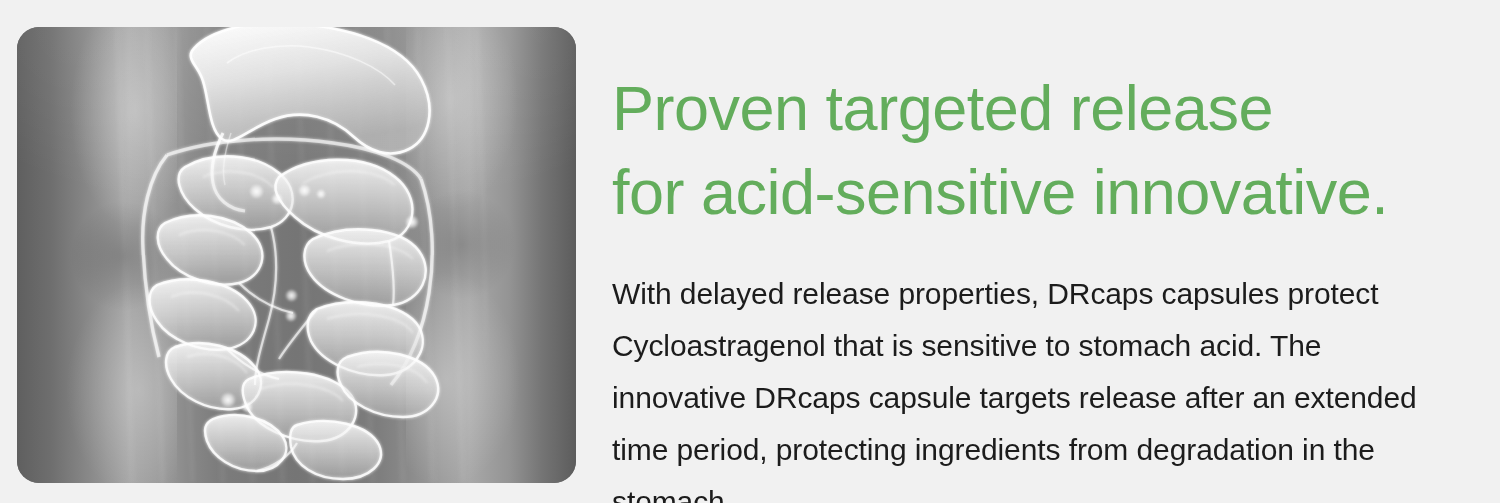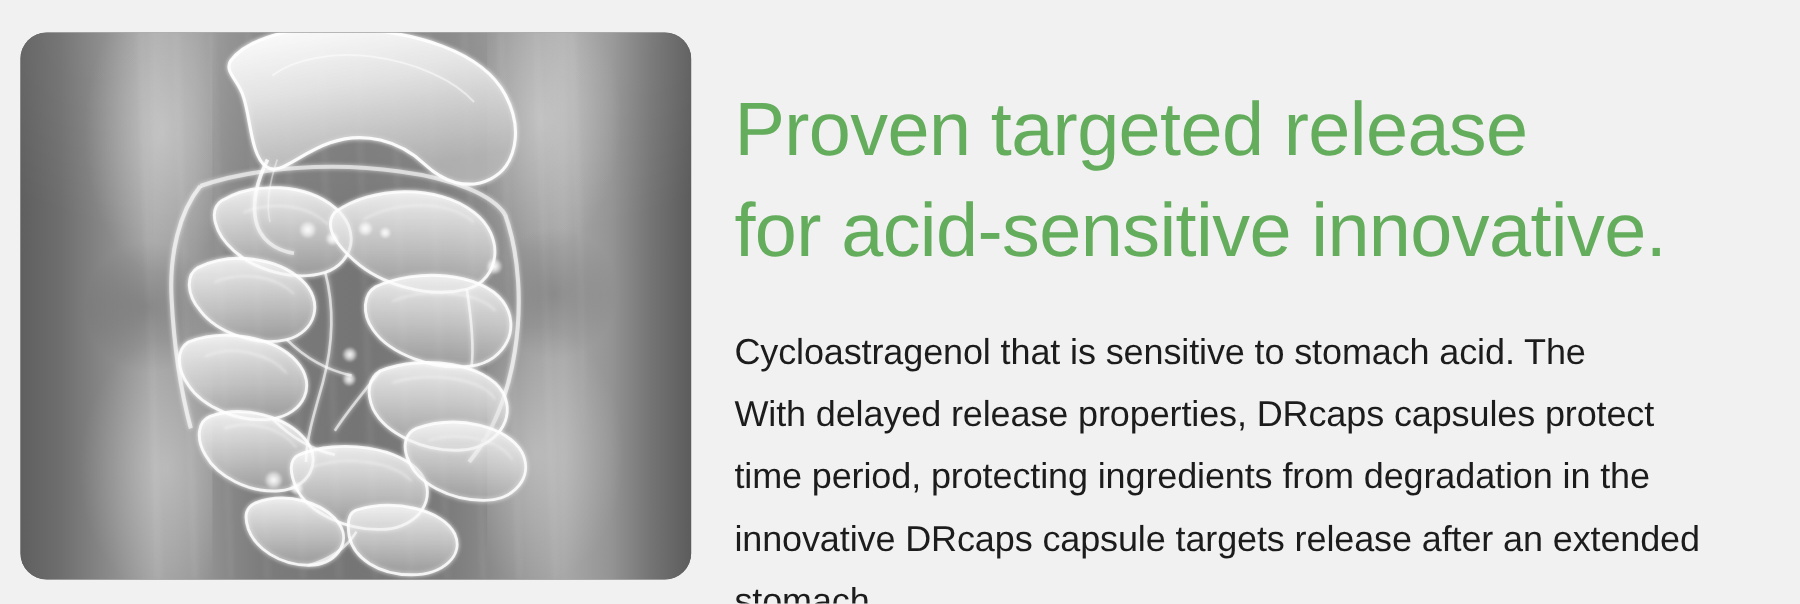--- a/index.html
+++ b/index.html
@@ -275,21 +275,21 @@
   </div>
 
   <div id="text-column">
 
     <h1 id="headline">
       <span class="hl-line">Proven  targeted  release</span>
       <span class="hl-line">for acid-sensitive  innovative.</span>
     </h1>
 
     <p id="body-copy">
+      <span class="body-line">With delayed release properties, DRcaps capsules protect</span>
       <span class="body-line">Cycloastragenol that is sensitive to stomach acid. The</span>
-      <span class="body-line">With delayed release properties, DRcaps capsules protect</span>
+      <span class="body-line">innovative  DRcaps capsule  targets release  after  an extended</span>
       <span class="body-line">time period, protecting ingredients from degradation in the</span>
-      <span class="body-line">innovative  DRcaps capsule  targets release  after  an extended</span>
       <span class="body-line">stomach.</span>
     </p>
 
   </div>
 </div>
 
 </body></html>

